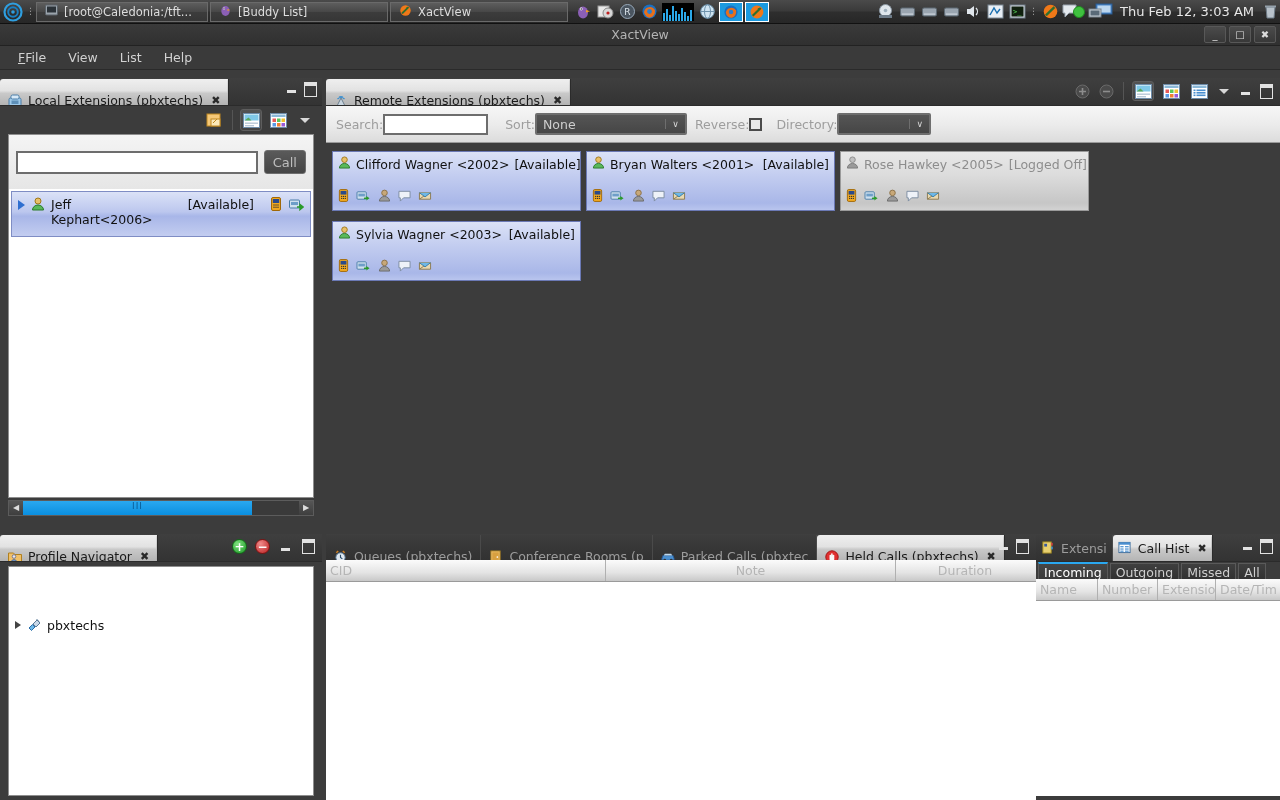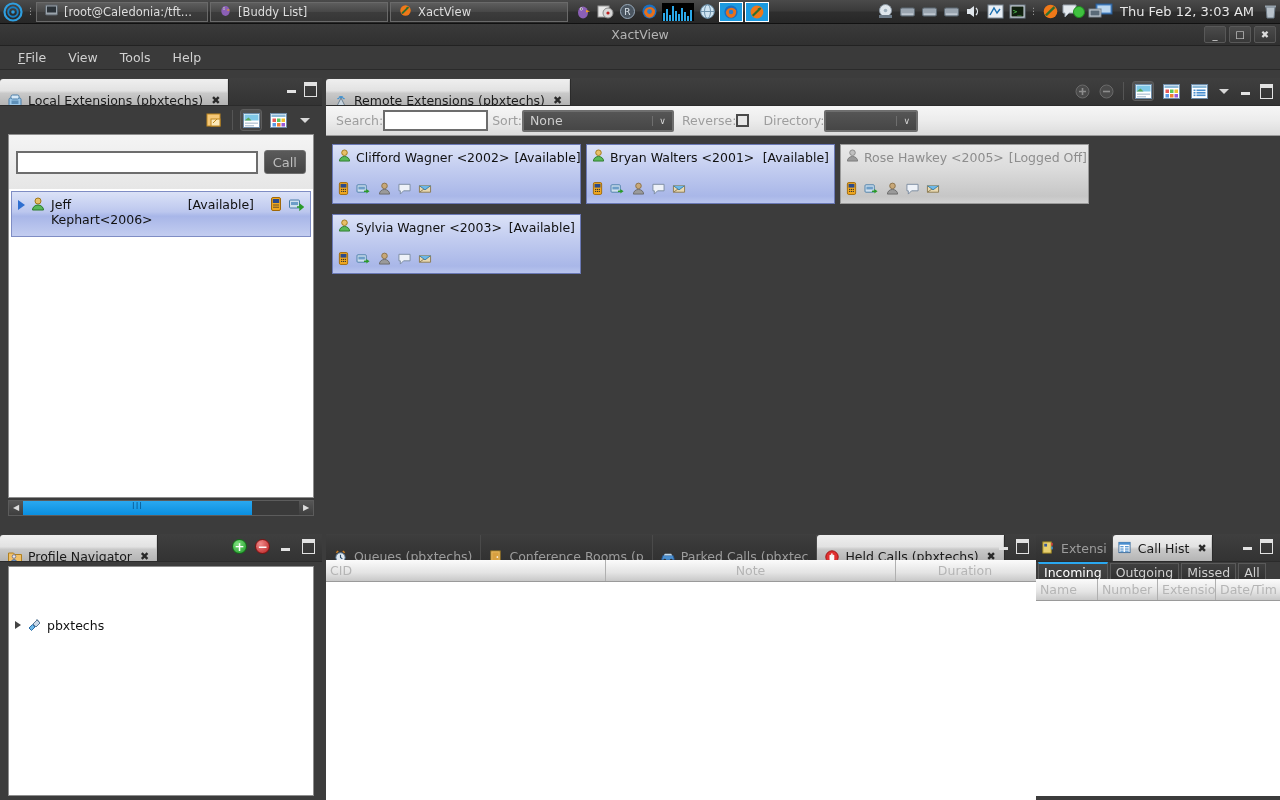--- a/index.html
+++ b/index.html
@@ -201,21 +201,21 @@
   .sb-track { flex: 1 1 auto; height: 14px; background: #3a3a3a; position: relative; }
   .sb-thumb {
     position: absolute; left: 0; top: 0; height: 14px; width: 83%;
     background: linear-gradient(to bottom, #2aa8f0, #0a8fe0);
     display: flex; justify-content: center;
   }
   .sb-grip { color: #0a5c96; font-size: 9px; letter-spacing: 1px; }
 
   
   .retoolbar {
-    height: 30px;
+    height: 37px;
     background: linear-gradient(to bottom, #f6f6f6 0%, #ececec 50%, #dcdcdc 100%);
     display: flex; align-items: center; gap: 0;
     padding: 0 10px;
     border-bottom: 1px solid #9a9a9a;
   }
   .relabel { color: #9d9d9d; font-size: 12.5px; }
   .re-input {
     width: 105px; height: 21px; background: #fff;
     border: 2px solid #6d6d6d; outline: none;
   }
@@ -510,21 +510,21 @@
     <div id="wbtns">
       <div class="wbtn">_</div>
       <div class="wbtn">□</div>
       <div class="wbtn">✖</div>
     </div>
   </div>
 
   <div id="menubar">
     <div class="menu-item"><u>F</u><span style="margin-left:-0.55em;padding-left:0.55em">File</span></div>
     <div class="menu-item"><span>View</span></div>
-    <div class="menu-item"><span>Tools</span></div>
+    <div class="menu-item"><span>List</span></div>
     <div class="menu-item"><span>Help</span></div>
   </div>
 
   <div class="panel" style="left:0; top:54px; width:322px; height:456px;">
     <div class="tabstrip">
       <div class="tab active">
         <span class="tabicon">
           <svg width="14" height="14" viewBox="0 0 14 14">
               <rect x="1" y="4" width="12" height="8" rx="1.5" fill="#9ec8e8" stroke="#4a7da8"></rect>
               <rect x="3" y="1" width="8" height="4" rx="1.5" fill="#d8eaf8" stroke="#4a7da8"></rect>
@@ -697,21 +697,21 @@
             </svg>
         </div>
         <div class="pbtn pbtn-min"></div>
         <div class="pbtn pbtn-max"></div>
       </div>
     </div>
 
     <div class="retoolbar">
       <span class="relabel">Search:</span>
       <input class="re-input" value="" style="">
-      <span class="relabel" style="margin-left:4px">Sort:</span>
+      <span class="relabel" style="margin-left:17px">Sort:</span>
       <div class="re-select" style="width:152px">
         <span>None</span>
         <span class="caret">∨</span>
       </div>
       <span class="relabel" style="margin-left:8px">Reverse:</span>
       <div class="re-check"></div>
       <span class="relabel" style="margin-left:14px">Directory:</span>
       <div class="re-select" style="width:94px">
         <span></span>
         <span class="caret">∨</span>

